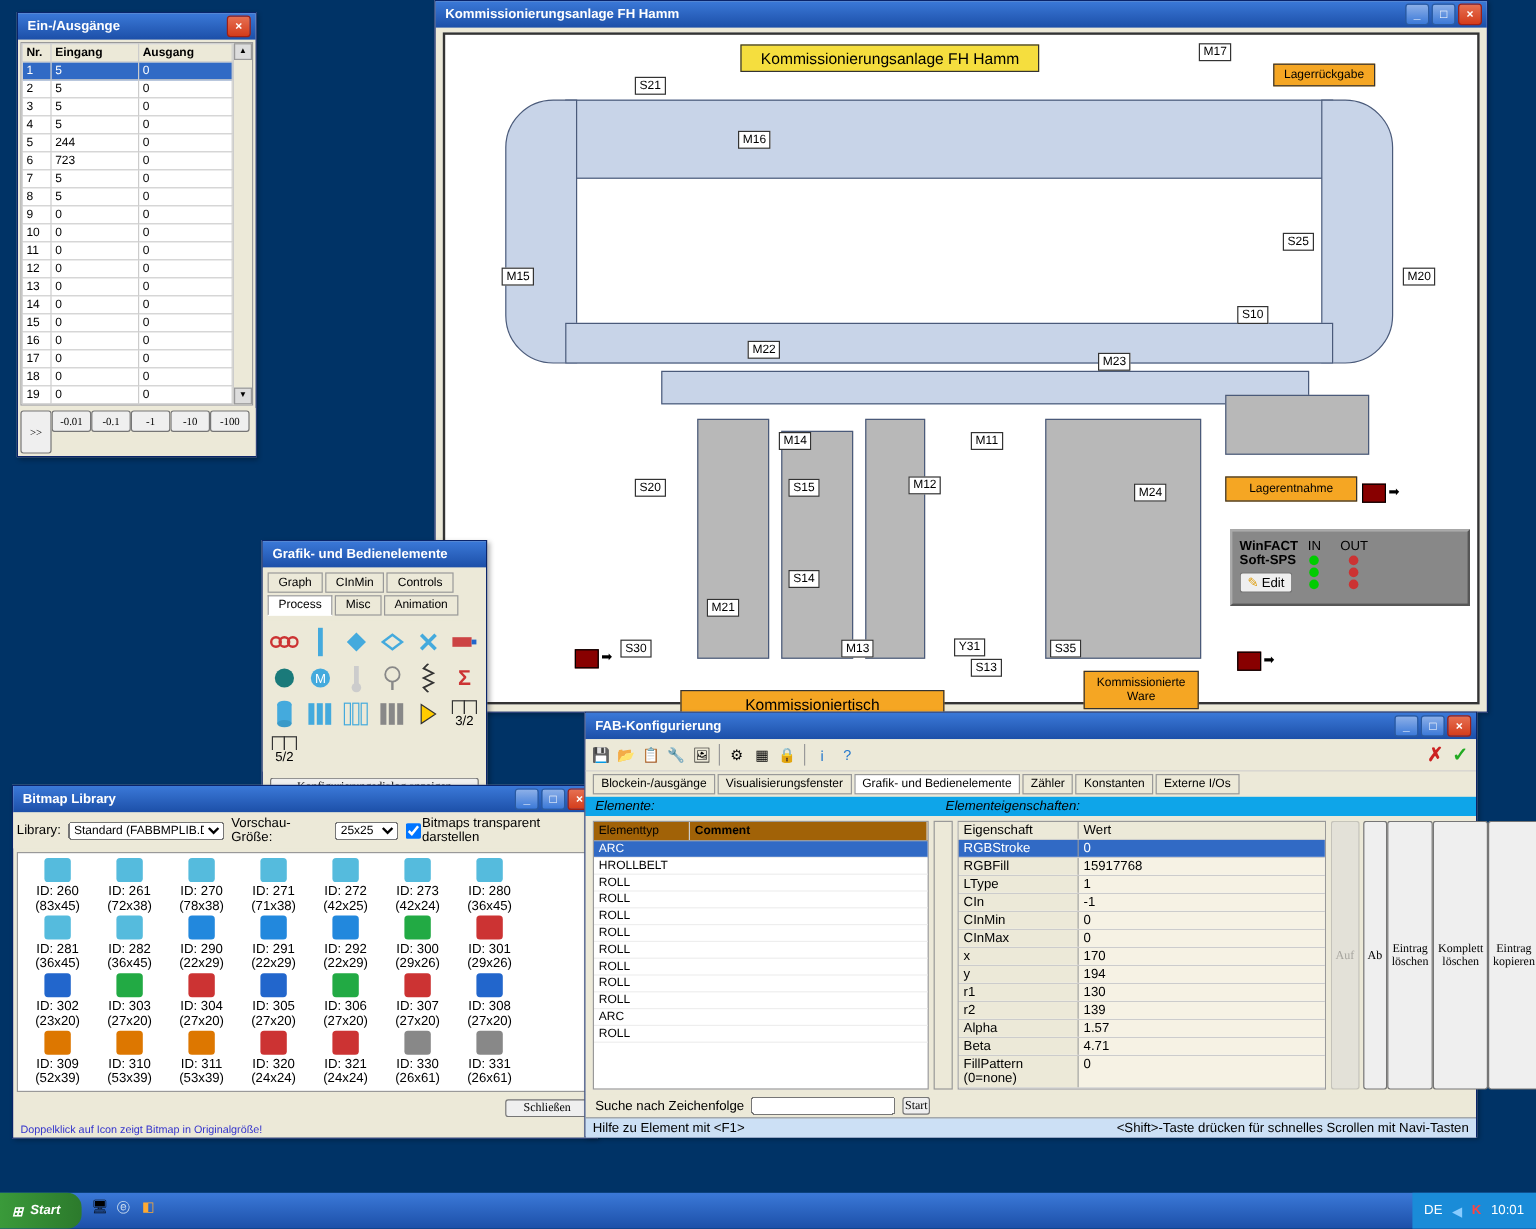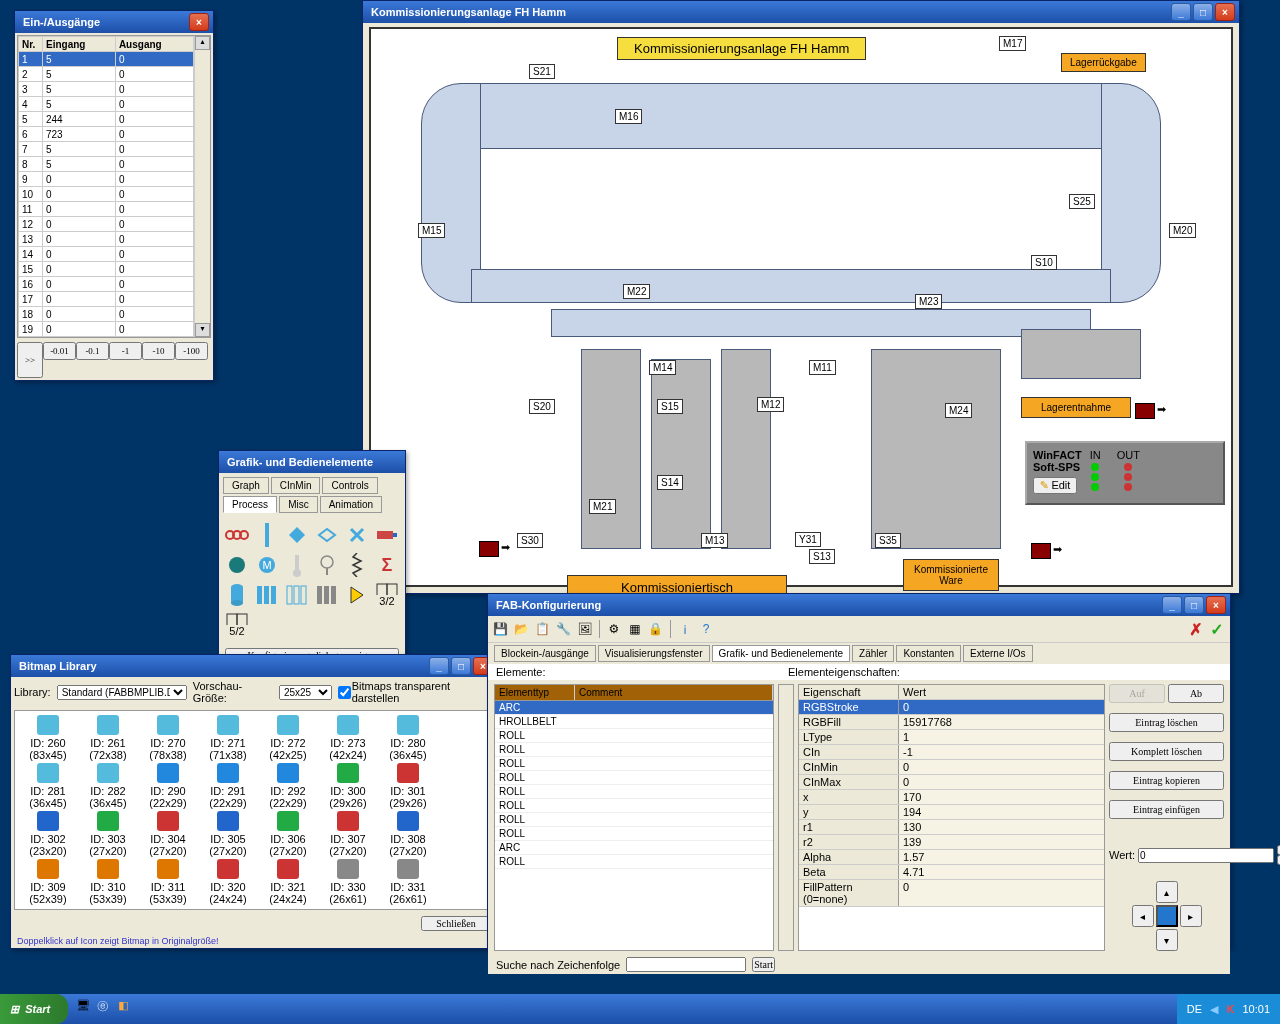--- a/index.html
+++ b/index.html
@@ -46,21 +46,21 @@
 .fab-config .list { border:1px solid #999; background:white; width:280px;}
 .fab-config .list .hrow { display:flex; background:#a16207; border-bottom:1px solid #999;}
 .fab-config .list .hrow div { padding:2px 4px; font-size:10px; border-right:1px solid #ccc;}
 .fab-config .list .row { padding:1px 4px; font-size:10px; border-bottom:1px solid #eee;}
 .fab-config .list .row.sel { background:#316ac5; color:white;}
 .fab-config .proptable { flex:1; border:1px solid #999; background:white;}
 .fab-config .proptable .prow { display:flex; border-bottom:1px solid #ccc; font-size:10px;}
 .fab-config .proptable .prow > div:first-child { width:100px; padding:1px 4px; background:#ece9d8; border-right:1px solid #999;}
 .fab-config .proptable .prow > div:last-child { flex:1; padding:1px 4px; background:#f6f2e4;}
 .fab-config .proptable .prow.sel > div { background:#316ac5; color:white;}
-.fab-config .sidebtns { width:115px; display:flex; flex-direction:column; gap:10px;}
+.fab-config .sidebtns { width:115px; display:flex; flex-direction:row; gap:0;}
 .fab-config .sidebtns button { font-size:10px; padding:2px;}
 .footer-hint { background:#cce0f5; font-size:10px; padding:2px 6px; display:flex; justify-content:space-between; border-top:1px solid #999;}
 .conveyor-belt { position:absolute; background:#c8d4e8; border:1px solid #4a5a7a;}
 .conveyor-belt.gray { background:#b8b8b8;}
 button { font-family:Tahoma; font-size:10px; cursor:pointer;}
 .sps-panel{position:absolute; background:#888; border:2px outset #aaa; padding:6px; font-size:10px;}
 </style>
 </head>
 <body>
 
@@ -581,29 +581,29 @@
     <div class="ticon" style="color:#2a2;font-size:16px;font-weight:bold;">✓</div>
   </div>
   <div class="subtabs" id="fab-tabs">
       <div class="stab">Blockein-/ausgänge</div>
       <div class="stab">Visualisierungsfenster</div>
       <div class="stab active">Grafik- und Bedienelemente</div>
       <div class="stab">Zähler</div>
       <div class="stab">Konstanten</div>
       <div class="stab">Externe I/Os</div>
     </div>
-  <div style="display:flex; padding:2px 8px; gap:10px; background:#ffffff;">
+  <div style="display:flex; padding:2px 8px; gap:10px; background:#0ea5e9;font-style:italic;">
     <span style="width:282px;">Elemente:</span>
     <span>Elementeigenschaften:</span>
   </div>
   <div class="body">
     <div class="list">
       <div class="hrow">
         <div style="width:80px;">Elementtyp</div>
-        <div style="flex:1;">Comment</div>
+        <div style="flex:1;font-weight:bold;">Comment</div>
       </div>
       <div id="fab-list-rows">
           <div class="row sel">ARC</div>
           <div class="row">HROLLBELT</div>
           <div class="row">ROLL</div>
           <div class="row">ROLL</div>
           <div class="row">ROLL</div>
           <div class="row">ROLL</div>
           <div class="row">ROLL</div>
           <div class="row">ROLL</div>
@@ -703,20 +703,24 @@
           <button>▾</button>
           <div></div>
       </div>
     </div>
   </div>
   <div style="display:flex; gap:6px; padding: 2px 8px; background:#ece9d8; align-items:center;">
     <span>Suche nach Zeichenfolge</span>
     <input type="text" style="width: 120px; font-size: 10px;">
     <button>Start</button>
   </div>
+  <div class="footer-hint">
+    <span>Hilfe zu Element mit &lt;F1&gt;</span>
+    <span>&lt;Shift&gt;-Taste drücken für schnelles Scrollen mit Navi-Tasten</span>
+  </div>
 </div>
 
 <div class="taskbar">
   <div class="start-btn">
     <span style="margin-right:6px;">⊞</span>
       <span>Start</span>
   </div>
   <div style="display:flex;gap:3px;margin-left:8px;">
     <div style="width:18px;height:20px;">🖥</div>
     <div style="width:18px;height:20px;color:#cde;">ⓔ</div>

